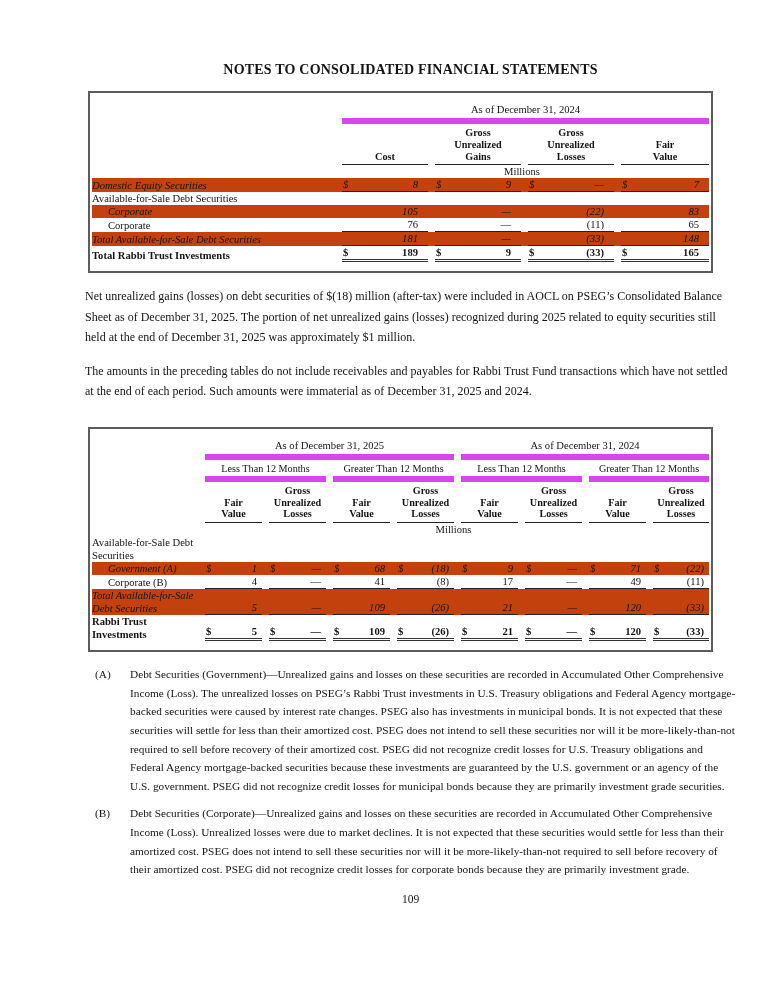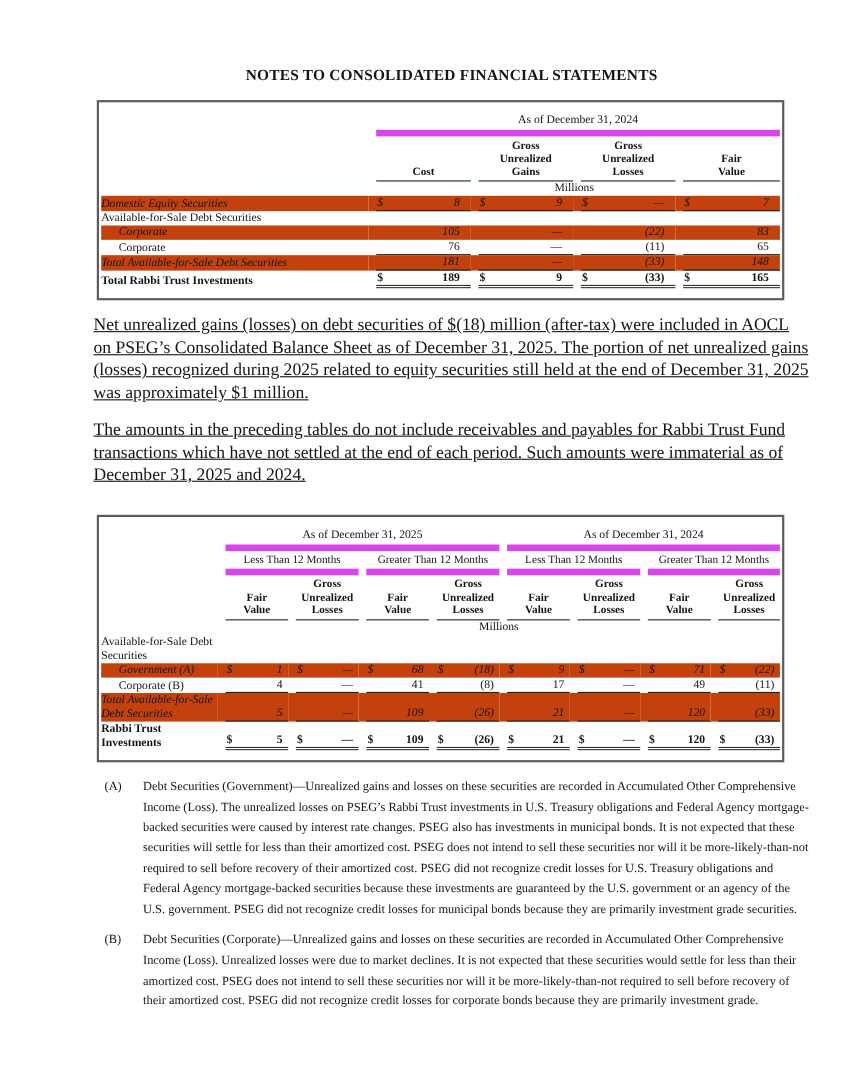--- a/index.html
+++ b/index.html
@@ -29,21 +29,21 @@
   .w62 { max-width:62px; } .w40 { max-width:40px; } .w56 { max-width:56px; } .w34 { max-width:34px; }
   .ml { text-align:center; font-size:10.8px; line-height:16px; vertical-align:middle; }
 
   .num .in { display:flex; justify-content:space-between; align-items:baseline; margin-left:7px; min-height:13px; }
   .cur { padding-left:1px; }
   .t1 .val { padding-right:10px; } .t2 .val { padding-right:5px; }
   tr.u  .num .in { border-bottom:1px solid #222; }
   tr.uu .num .in { border-bottom:3.5px double #333; }
 
   
-  .para { font-size:16px; line-height:20.5px; margin:0;text-decoration:underline; }
+  .para { font-size:12px; line-height:20.5px; margin:0; }
   .p1 { margin-top:13px; } .p2 { margin-top:13px; } .p3 { margin-top:12px; }
   .tbox2 { margin-top:25px; }
   .fns { margin-top:13px; }
   .fn { display:flex; font-size:11.3px; line-height:18.6px; margin-bottom:9px; }
   .fnlab { width:45px; flex:none; padding-left:10px; box-sizing:border-box; }
   .fntext { flex:1; }
   .pgnum { text-align:center; font-size:11.5px; margin-top:14px; }
 </style>
 </head>
 <body>

